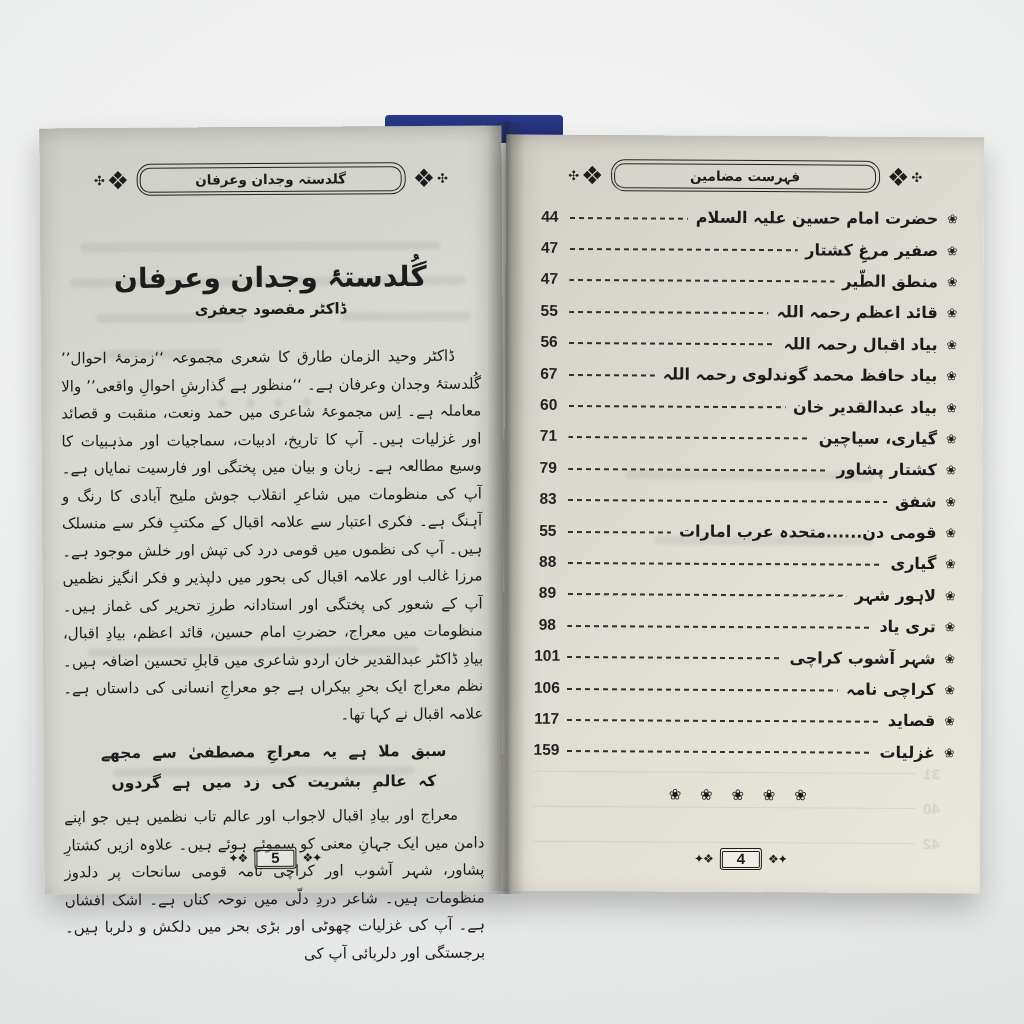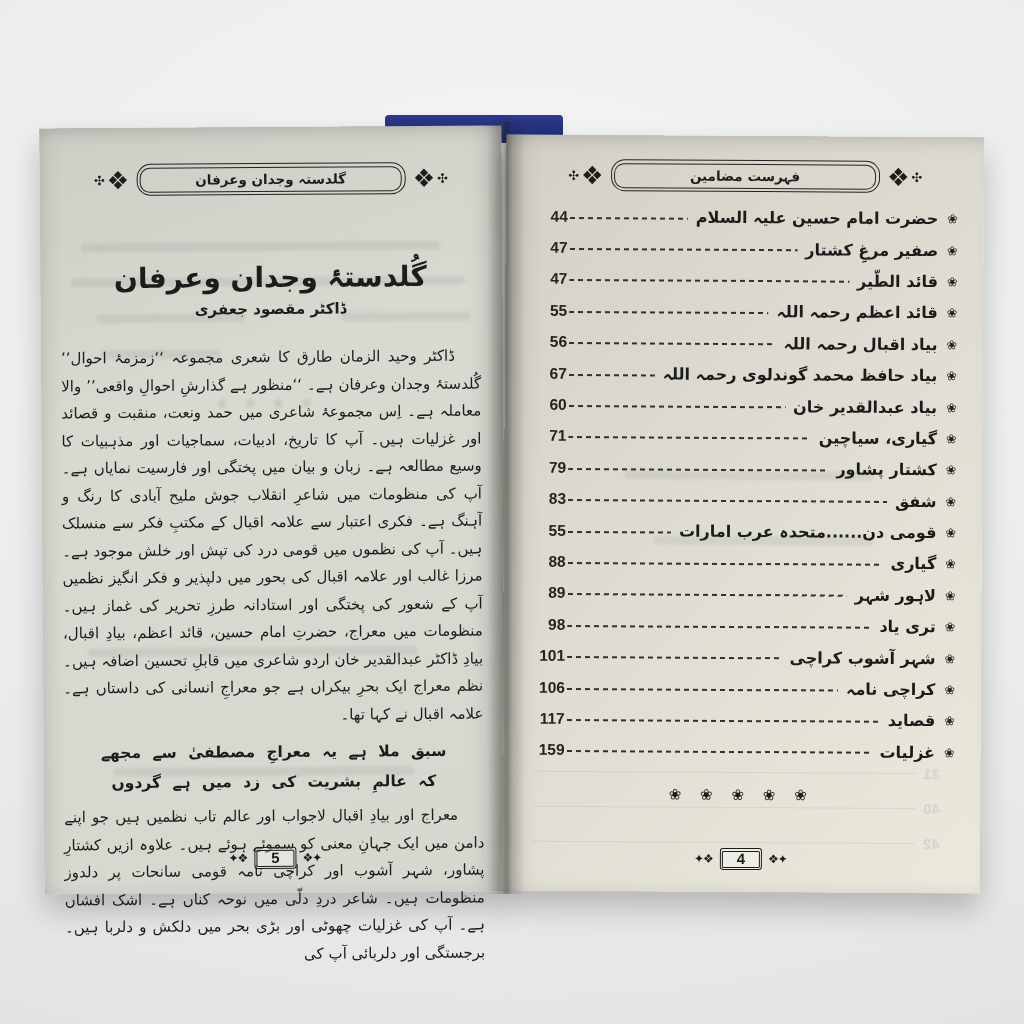--- a/index.html
+++ b/index.html
@@ -48,21 +48,21 @@
   .page-right .page-footer{bottom:22px;}
   .flourish{font-size:12px;color:#1c1c1c;letter-spacing:-1px;}
   .flourish.flip{transform:scaleX(-1);}
   .pagenum-box{position:relative;border:1.6px solid #1c1c1c;border-radius:3px;padding:1px 16px 2px;
       font-family:"Liberation Sans",sans-serif;font-size:15px;font-weight:bold;color:#1c1c1c;background:rgba(255,255,252,.35);}
   .pagenum-box::after{content:"";position:absolute;inset:1.5px;border:.8px solid #1c1c1c;border-radius:1.5px;pointer-events:none;}
 
   
   .toc{position:absolute;left:26px;right:26px;top:66px;display:flex;flex-direction:column;}
   .toc-row{display:flex;direction:ltr;align-items:center;height:31.4px;}
-  .toc-num{min-width:36px;text-align:right;font-family:"Liberation Sans",sans-serif;
+  .toc-num{min-width:36px;text-align:center;font-family:"Liberation Sans",sans-serif;
            font-size:15.5px;font-weight:bold;color:#222;}
   .toc-dashes{flex:1;height:2px;margin:2px 8px 0 2px;
       background:repeating-linear-gradient(90deg,#30302e 0 5px,transparent 5px 9px);}
   .toc-title{direction:rtl;font-size:16px;font-weight:bold;color:#1b1b1b;white-space:nowrap;}
   .toc-bullet{font-size:12.5px;color:#222;margin-left:9px;}
 
   .flower-row{position:absolute;left:0;right:0;top:650px;text-align:center;
       font-size:15px;letter-spacing:7px;color:#1b1b1b;z-index:3;}
 
   
@@ -173,21 +173,21 @@
   <div class="toc-row">
     <span class="toc-num">47</span>
     <span class="toc-dashes"></span>
     <span class="toc-title">صفیر مرغِ کشتار</span>
     <span class="toc-bullet">❀</span>
   </div>
 
   <div class="toc-row">
     <span class="toc-num">47</span>
     <span class="toc-dashes"></span>
-    <span class="toc-title">قائد الطّیر</span>
+    <span class="toc-title">منطق الطّیر</span>
     <span class="toc-bullet">❀</span>
   </div>
 
   <div class="toc-row">
     <span class="toc-num">55</span>
     <span class="toc-dashes"></span>
     <span class="toc-title">قائد اعظم رحمہ اللہ</span>
     <span class="toc-bullet">❀</span>
   </div>
 

